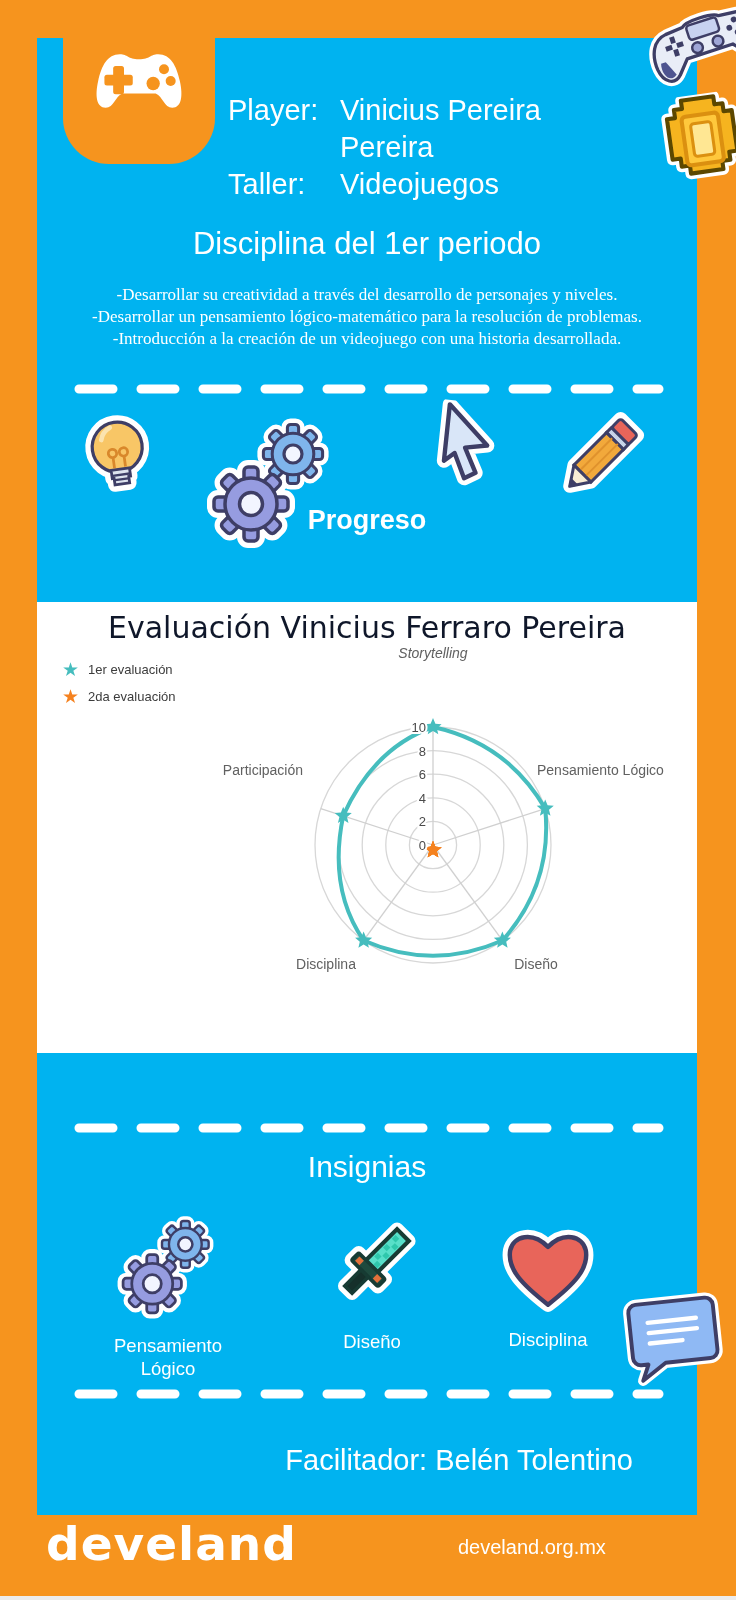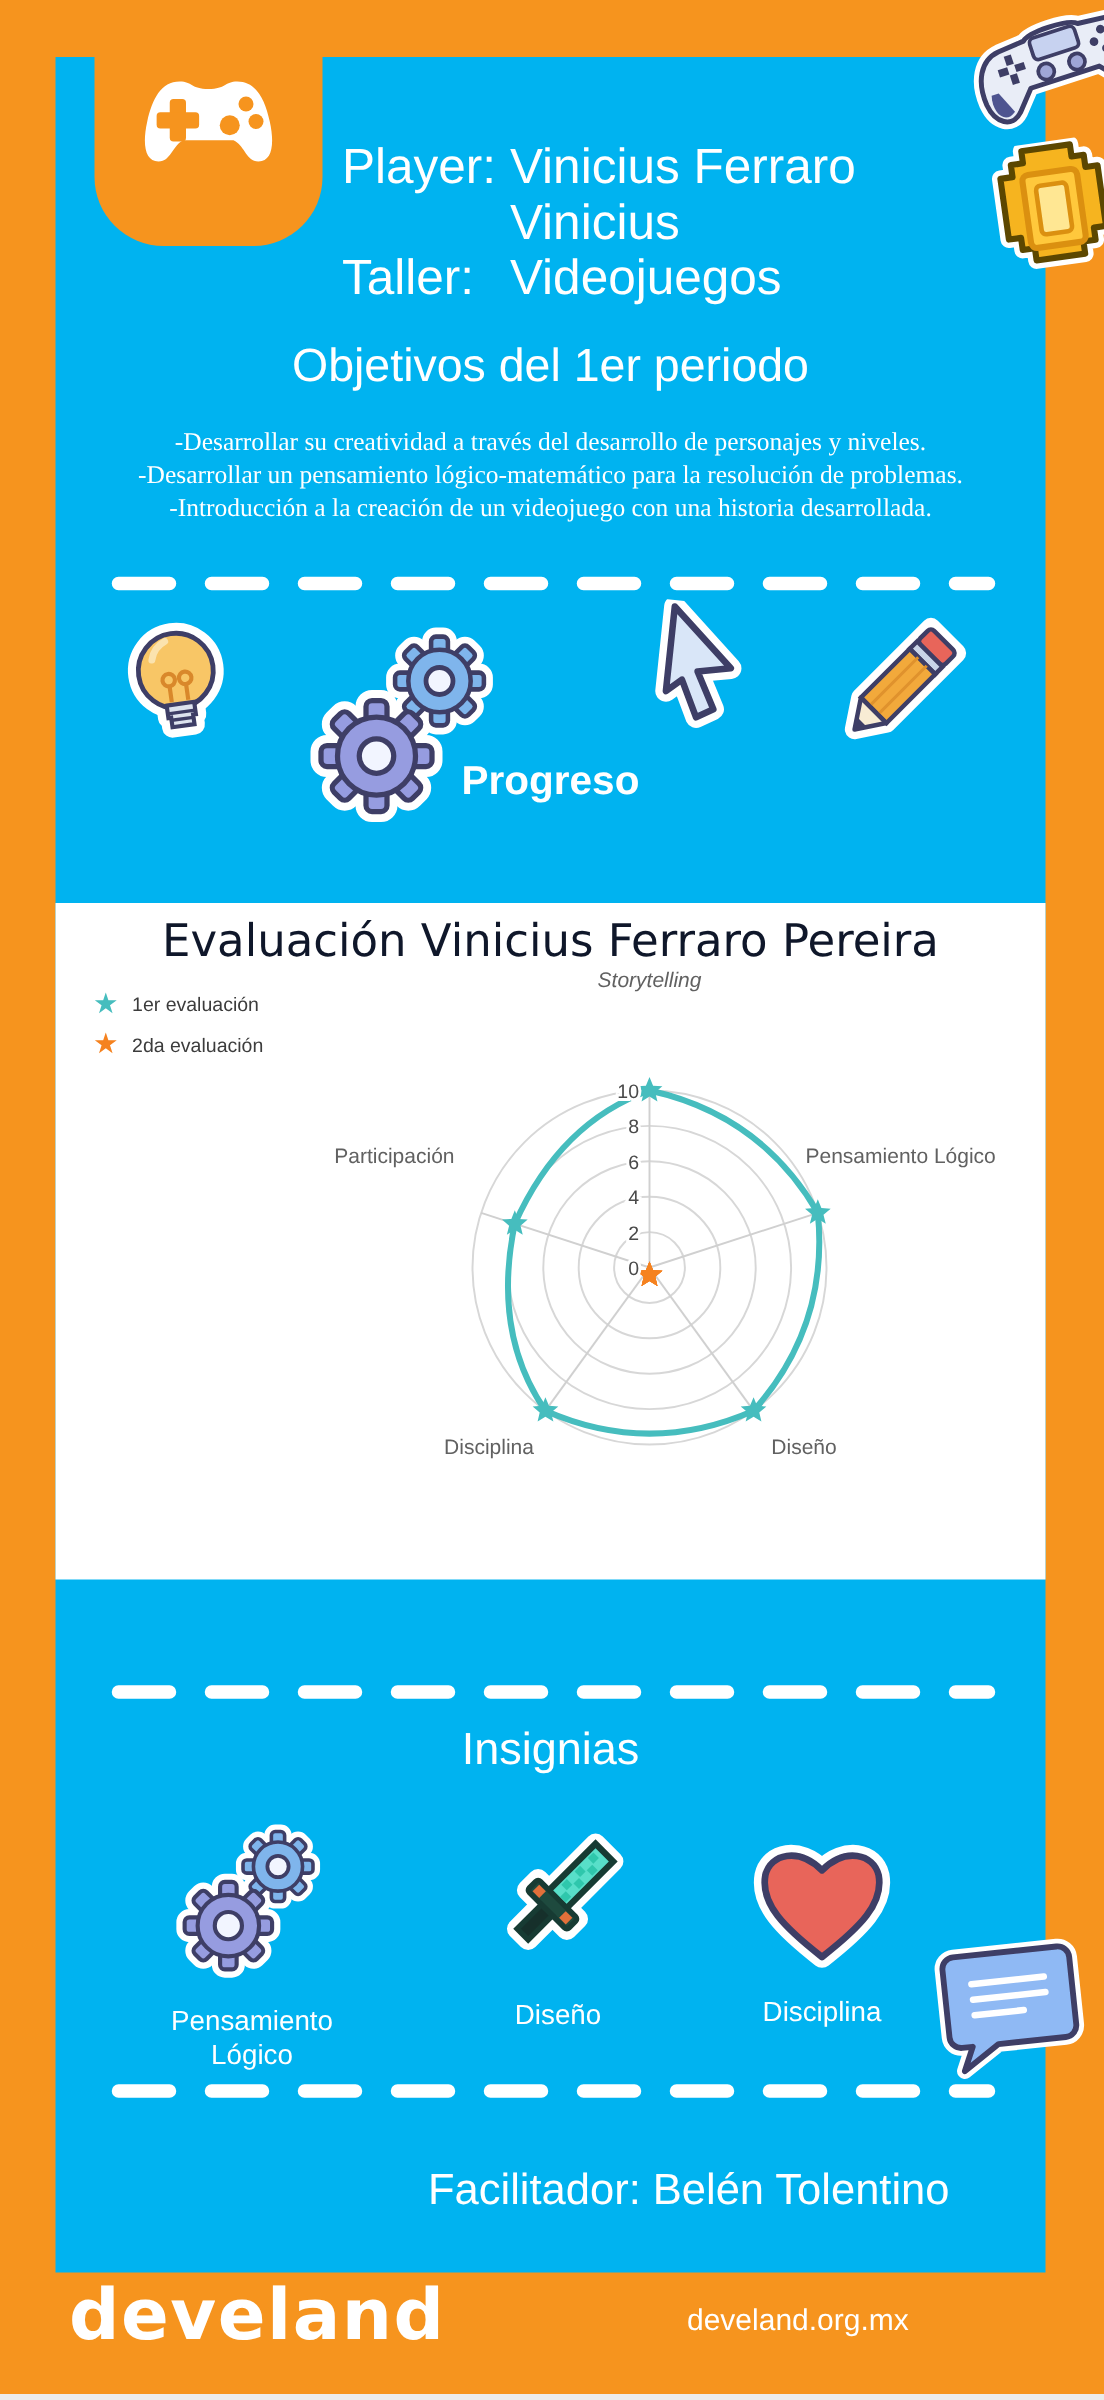--- a/index.html
+++ b/index.html
@@ -4,21 +4,21 @@
 <style>
   html,body{margin:0;padding:0;background:#F6941E;}
   #canvas{position:relative;width:736px;height:1600px;background:#F6941E;overflow:hidden;
           font-family:"Liberation Sans",sans-serif;}
   .abs{position:absolute;}
   #blue-panel{left:37px;top:38px;width:660px;height:1477px;background:#00B3F0;}
   #logo-tab{left:63px;top:0;width:152px;height:164px;background:#F6941E;
             border-radius:0 0 46px 46px;}
   #logo-tab svg{position:absolute;left:26px;top:44px;}
   #header-text{left:228px;top:92px;width:440px;display:grid;grid-template-columns:112px 300px;
-               color:#fff;font-size:33px;line-height:37px;}
+               color:#fff;font-size:29px;line-height:37px;}
   #objectives-title{left:37px;top:226px;width:660px;text-align:center;color:#fff;font-size:31px;}
   #objectives-list{left:67px;top:284px;width:600px;text-align:center;color:#fff;font-size:17px;line-height:22px;font-family:Liberation Serif, serif;}
   .dash{overflow:visible;}
   #progress-title{left:37px;top:505px;width:660px;text-align:center;color:#fff;font-size:27px;font-weight:bold;}
   #white-band{left:37px;top:602px;width:660px;height:451px;background:#fff;}
   #chart-title{left:37px;top:610px;width:660px;text-align:center;color:#0f172a;font-size:30px;
                font-family:"DejaVu Sans",sans-serif;}
   .legend-row{position:absolute;left:62px;display:flex;align-items:center;gap:9px;
               font-size:13px;color:#3c3c3c;}
   .legend-star{font-size:19px;line-height:1;}
@@ -46,26 +46,26 @@
       <rect x="29" y="24" width="13" height="34" rx="3" fill="#F6941E"></rect>
       <rect x="18.5" y="34.5" width="34" height="13" rx="3" fill="#F6941E"></rect>
       <circle cx="77" cy="45" r="8" fill="#F6941E"></circle>
       <circle cx="90" cy="28" r="6" fill="#F6941E"></circle>
       <circle cx="98" cy="42" r="6" fill="#F6941E"></circle>
     </svg>
   </div>
 
   <div id="header-text" class="abs">
     <div>Player:</div>
-    <div>Vinicius Ferraro Vinicius</div>
+    <div>Vinicius Pereira Pereira</div>
     <div>Taller:</div>
     <div>Videojuegos</div>
   </div>
 
-  <div id="objectives-title" class="abs">Objetivos del 1er periodo</div>
+  <div id="objectives-title" class="abs">Disciplina del 1er periodo</div>
   <div id="objectives-list" class="abs">
     <div>-Desarrollar su creatividad a través del desarrollo de personajes y niveles.</div>
     <div>-Desarrollar un pensamiento lógico-matemático para la resolución de problemas.</div>
     <div>-Introducción a la creación de un videojuego con una historia desarrollada.</div>
   </div>
 
   <svg class="abs dash" style="left:73px;top:383px;" width="592" height="12">
     <line x1="6" y1="6" x2="586" y2="6" stroke="#fff" stroke-width="9" stroke-linecap="round" stroke-dasharray="34 28"></line>
   </svg>
 

